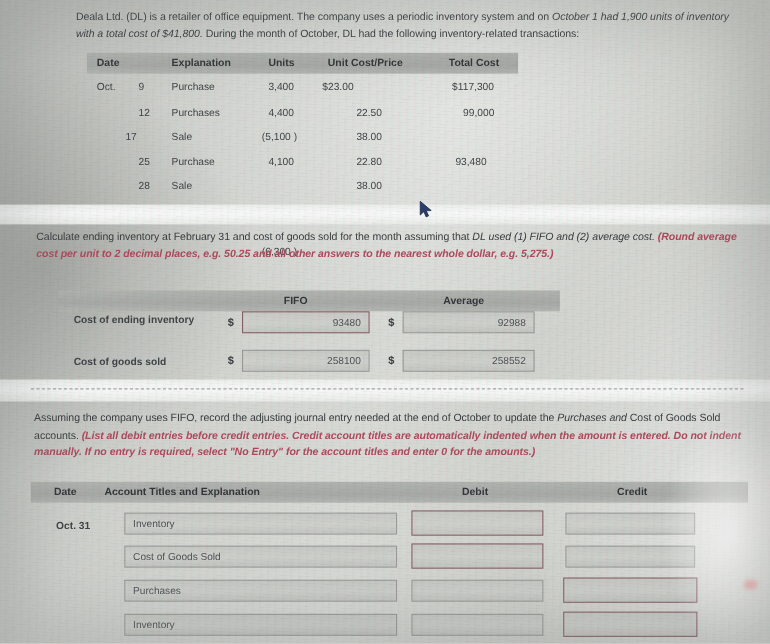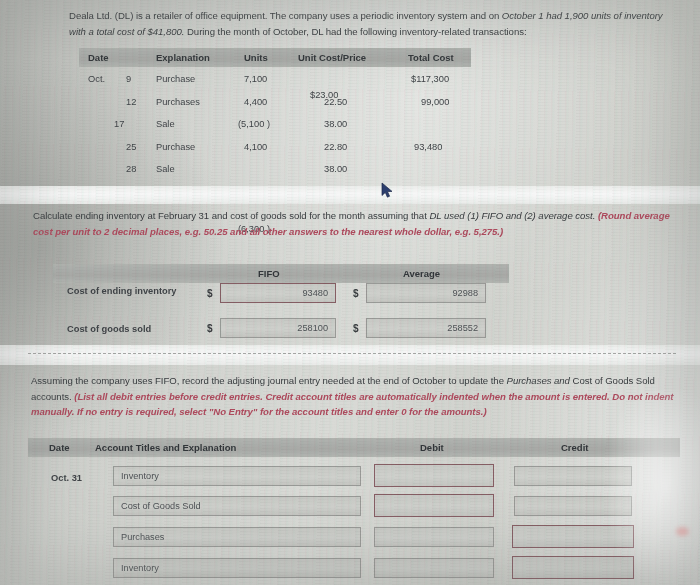--- a/index.html
+++ b/index.html
@@ -166,22 +166,22 @@
       <div class="th" style="left:77px;">Explanation</div>
       <div class="th" style="left:165px;">Units</div>
       <div class="th" style="left:219px;">Unit Cost/Price</div>
       <div class="th" style="left:329px;">Total Cost</div>
     </div>
 
     <div>
       <div class="cell" style="left:88px;top:74px;">Oct.</div>
       <div class="cell" style="left:126px;top:74px;">9</div>
       <div class="cell" style="left:156px;top:74px;">Purchase</div>
-      <div class="cell" style="left:244px;top:74px;">7,100</div>
-      <div class="cell" style="left:310px;top:74px;margin-top:16px;">$23.00</div>
+      <div class="cell" style="left:244px;top:74px;">3,400</div>
+      <div class="cell" style="left:293px;top:74px;">$23.00</div>
       <div class="cell" style="left:411px;top:74px;">$117,300</div>
     </div>
     <div>
       <div class="cell" style="left:88px;top:97px;"></div>
       <div class="cell" style="left:126px;top:97px;">12</div>
       <div class="cell" style="left:156px;top:97px;">Purchases</div>
       <div class="cell" style="left:244px;top:97px;">4,400</div>
       <div class="cell" style="left:324px;top:97px;">22.50</div>
       <div class="cell" style="left:421px;top:97px;">99,000</div>
     </div>

